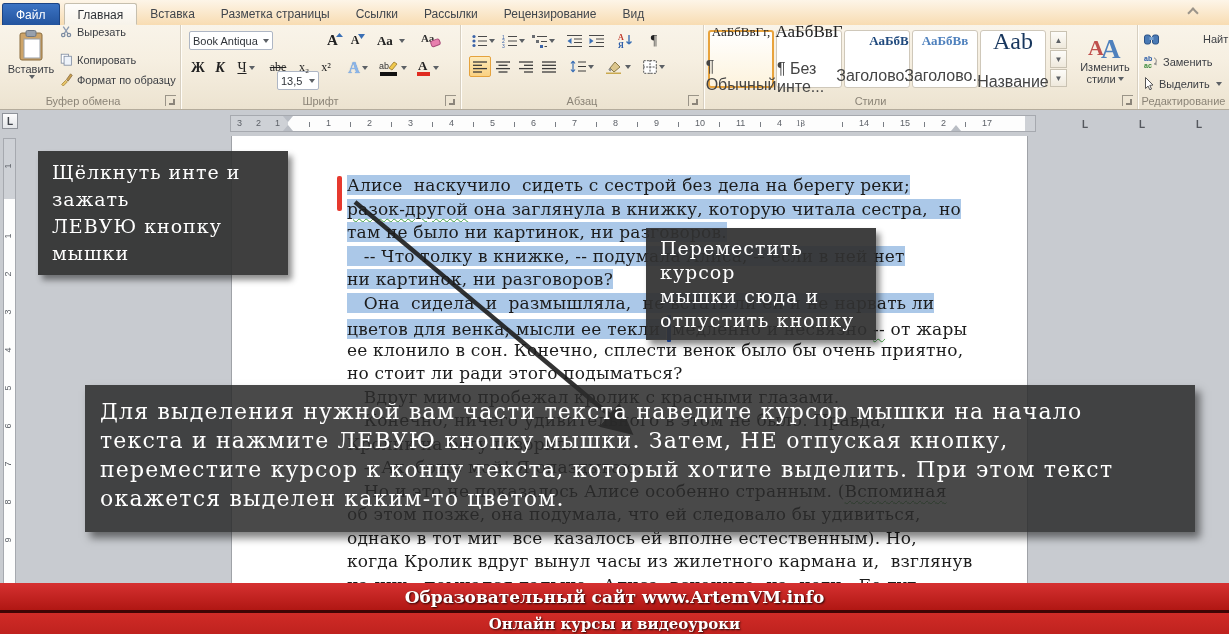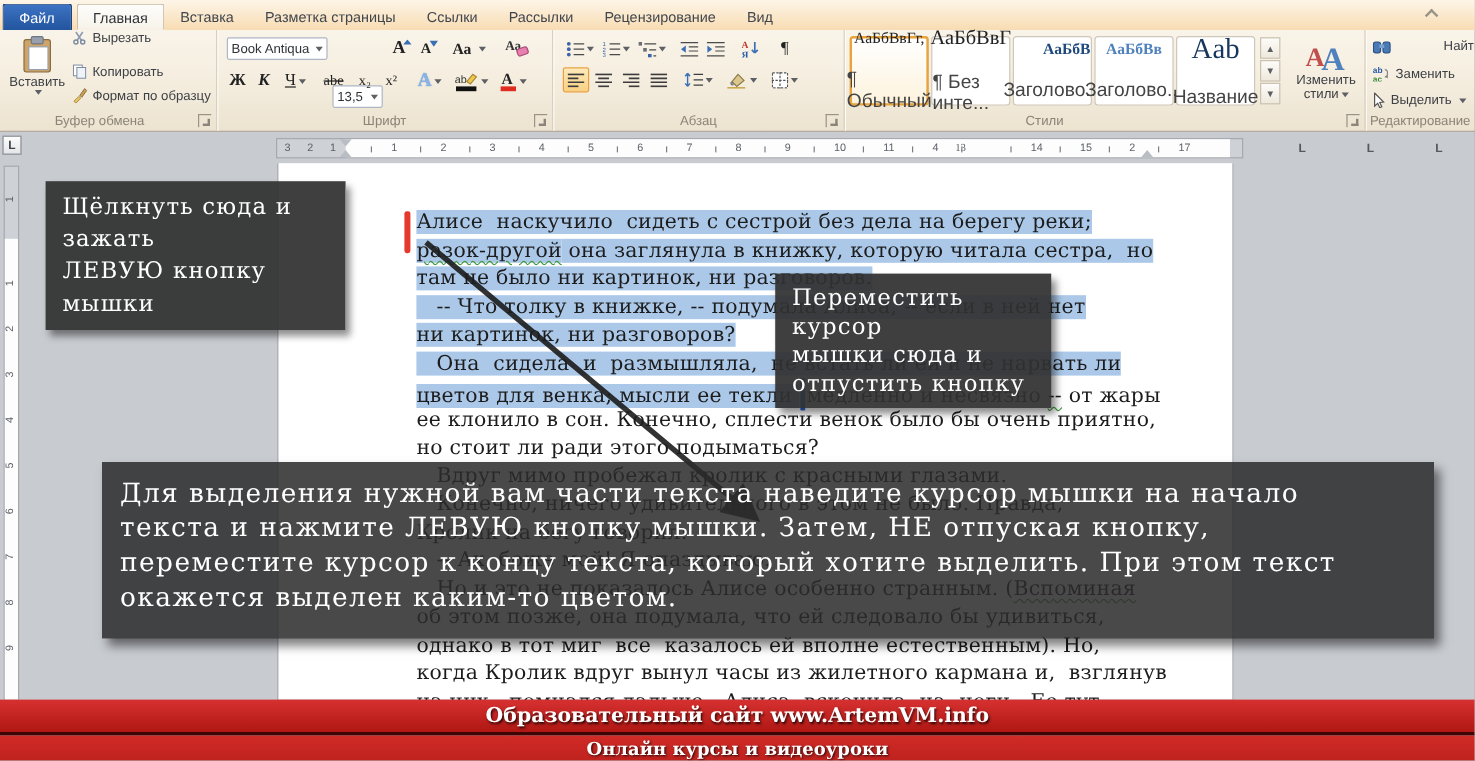--- a/index.html
+++ b/index.html
@@ -561,21 +561,21 @@
     <svg data-interactable="false" style="position:absolute;left:330px;top:70px;pointer-events:none;" width="330" height="280" viewBox="0 0 330 280">
       <defs>
           <marker id="ah" markerWidth="9" markerHeight="9" refX="6" refY="3.5" orient="auto">
             <path d="M0 0 L7 3.5 L0 7 Z" fill="#1d1d1d"></path>
           </marker>
         </defs>
       <line x1="25" y1="22" x2="300" y2="252" stroke="#1d1d1d" stroke-width="4.5" marker-end="url(#ah)" opacity="0.9"></line>
     </svg>
 
     <div class="tip tip1" data-interactable="false">
-      <div data-interactable="false">Щёлкнуть сюда и зажать</div>
+      <div data-interactable="false">Щёлкнуть инте и зажать</div>
       <div data-interactable="false">ЛЕВУЮ кнопку мышки</div>
     </div>
     <div class="tip tip2" data-interactable="false">
       <div data-interactable="false">Переместить курсор</div>
       <div data-interactable="false">мышки сюда и</div>
       <div data-interactable="false">отпустить кнопку</div>
     </div>
     <div class="bigoverlay" data-interactable="false">
       <div data-interactable="false">Для выделения нужной вам части текста наведите курсор мышки на начало</div>
       <div data-interactable="false">текста и нажмите ЛЕВУЮ кнопку мышки. Затем, НЕ отпуская кнопку,</div>

